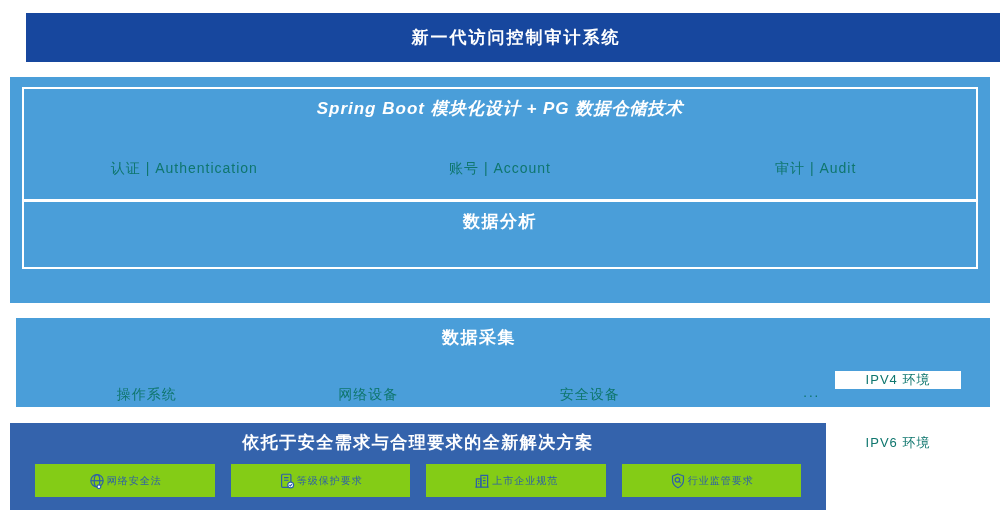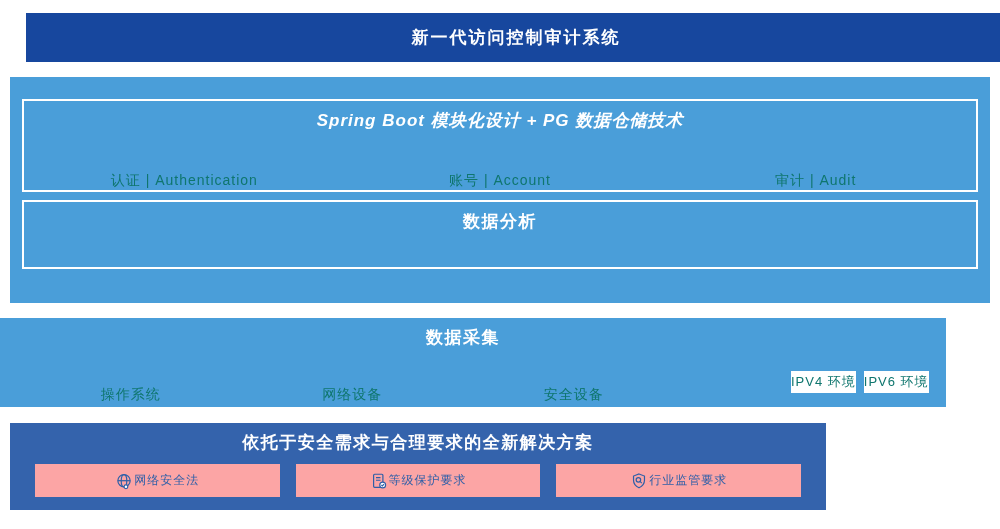--- a/index.html
+++ b/index.html
@@ -28,21 +28,21 @@
   
   .platform {
     position: absolute; left: 10px; top: 77px;
     width: 980px; height: 226px;
     background: #4a9ed9;
   }
   .inner-panel {
     position: absolute; left: 12px; right: 12px;
     border: 2px solid #ffffff;
   }
-  .inner-panel.modules  { top: 22px;  height: 93px; }
+  .inner-panel.modules  { top: 10px;  height: 114px; }
   .inner-panel.analysis { top: 123px; height: 69px; text-decoration: underline; }
   .panel-title {
     position: absolute; left: 0; right: 0; top: 8px;
     text-align: center;
     color: #ffffff; font-size: 17px; font-weight: bold;
     letter-spacing: 1.5px;
   }
   .panel-title.italic { font-style: italic; letter-spacing: 1px; }
   .boxes-row {
     position: absolute; left: 11px; right: 11px;
@@ -55,50 +55,50 @@
     background: #ffffff;
     display: flex; align-items: center; justify-content: center;
     color: #0f766e; font-size: 14px;
     letter-spacing: 1px;
     white-space: nowrap;
     margin-top: 37px;
   }
 
   
   .collection {
-    position: absolute; left: 0; top: 318px;
+    position: absolute; left: 16px; top: 318px;
     width: 926px; height: 89px;
     background: #4a9ed9;
   }
   .collection .panel-title { top: 8px; }
   .collection .boxes-row { left: 20px; right: 20px; top: 40px; height: 33px; }
 
   .env-panel {
-    position: absolute; left: 776px; top: 318px;
+    position: absolute; left: 820px; top: 318px;
     width: 170px; height: 89px;
     background: #4a9ed9;
-    display: flex; flex-direction: row;
+    display: flex; flex-direction: column;
     padding: 16px 29px 14px 15px; gap: 8px;
   }
   .env-panel .white-box { flex: 1 1 0; font-size: 13px; }
 
   
   .solution {
     position: absolute; left: 10px; top: 423px;
     width: 816px; height: 87px;
     background: #3463ac;
   }
   .solution .panel-title { top: 8px; }
   .solution .boxes-row { left: 25px; right: 25px; top: 41px; height: 33px; gap: 16px; }
   .sol-box {
     flex: 1 1 0;
-    background: #fca5a5;
+    background: #84cc16;
     display: flex; align-items: center; justify-content: center;
     gap: 1px;
-    color: #2e5fa8; font-size: 12px;
+    color: #2e5fa8; font-size: 10px;
     letter-spacing: 1px;
     white-space: nowrap;
   }
   .sol-icon { display: inline-flex; color: #2e5fa8; }
   .sol-icon svg { display: block; }
 </style>
 </head>
 <body>
 
 <div class="canvas">
@@ -160,20 +160,31 @@
           <svg viewBox="0 0 24 24" width="18" height="18" fill="none" stroke="currentColor" stroke-width="1.6">
             <rect x="4.8" y="3" width="12.4" height="17.4" rx="1.4"></rect>
             <path d="M8 7.4h6 M8 11h6"></path>
             <circle cx="16.9" cy="17.3" r="3.9" fill="#ffffff"></circle>
             <path d="M15.2 17.3l1.3 1.3 2.2-2.4"></path>
           </svg>
         </span>
         <span>等级保护要求</span>
       </div>
 
+      <div class="sol-box">
+        <span class="sol-icon">
+          <svg viewBox="0 0 24 24" width="18" height="18" fill="none" stroke="currentColor" stroke-width="1.6">
+            <path d="M4.5 20.2V9.2h6v11"></path>
+            <path d="M10.5 20.2V4.4h9v15.8"></path>
+            <path d="M3.2 20.2h17.6"></path>
+            <path d="M6.6 12.3h1.8 M6.6 15.5h1.8 M13.2 8h3.6 M13.2 11.5h3.6 M13.2 15h3.6"></path>
+          </svg>
+        </span>
+        <span>上市企业规范</span>
+      </div>
 
       <div class="sol-box">
         <span class="sol-icon">
           <svg viewBox="0 0 24 24" width="18" height="18" fill="none" stroke="currentColor" stroke-width="1.6">
             <path d="M12 2.6l7.3 2.8v5.5c0 4.7-2.9 8-7.3 10.1-4.4-2.1-7.3-5.4-7.3-10.1V5.4z"></path>
             <circle cx="11.2" cy="10.4" r="3"></circle>
             <path d="M13.4 12.6l2.3 2.3"></path>
           </svg>
         </span>
         <span>行业监管要求</span>

